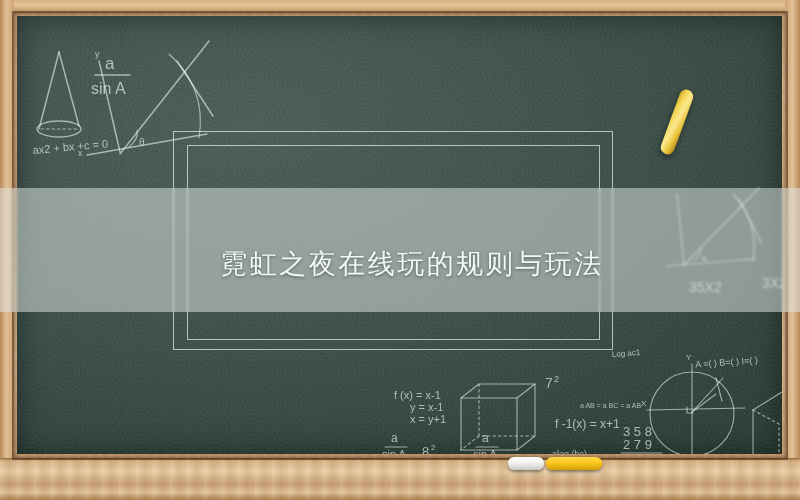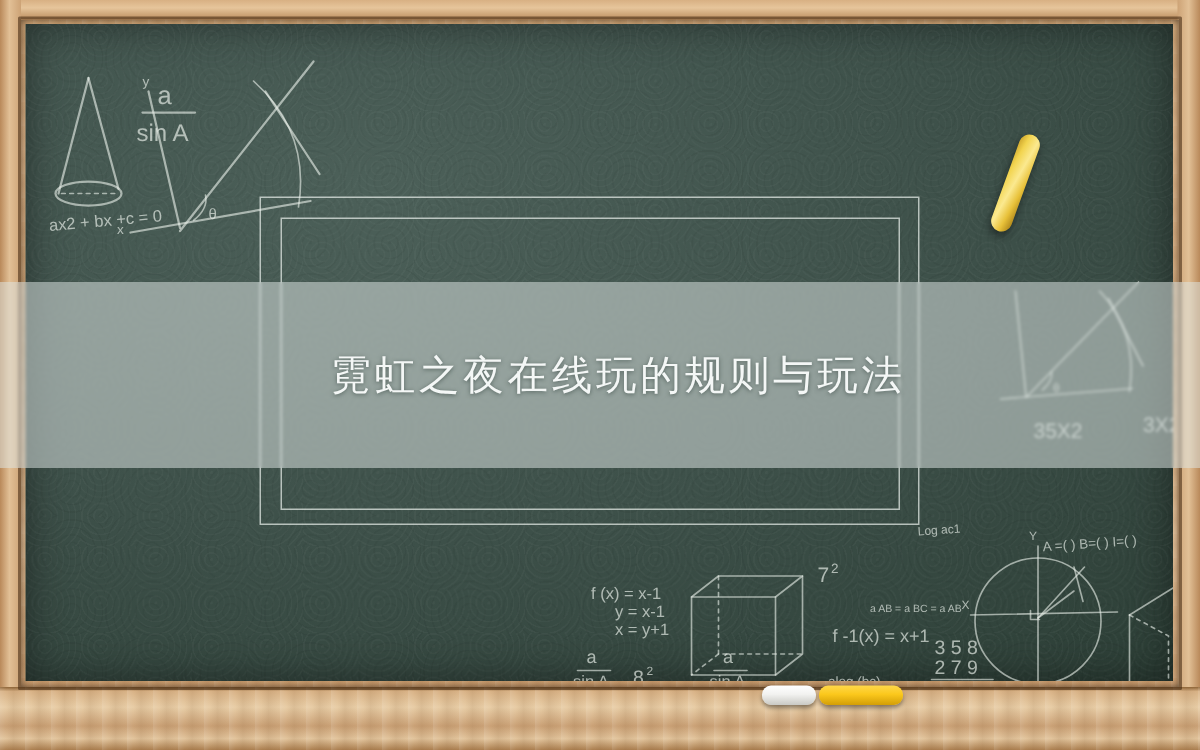--- a/index.html
+++ b/index.html
@@ -83,21 +83,21 @@
   .ch-dash{stroke-dasharray:2.5 3;}
   .ch-txt{fill:#e9efe9;fill-opacity:.68;font-family:"Liberation Sans","DejaVu Sans",sans-serif;}
 
   
   .band{
     position:absolute;left:0;right:0;top:188px;height:124px;
     background:rgba(222,230,228,.52);
     backdrop-filter:blur(1px);
   }
   .band-title{
-    position:absolute;left:0;right:0;top:188px;height:124px;
+    position:absolute;left:0;right:0;top:188px;height:151px;
     display:flex;align-items:center;justify-content:center;
     color:#f4f7f6;
     font-size:27px;
     letter-spacing:2.5px;
     font-family:"DejaVu Sans","Liberation Sans",sans-serif;
     text-shadow:0 1px 3px rgba(30,45,40,.55);
     white-space:nowrap;
     padding-left:24px;
   }
 

